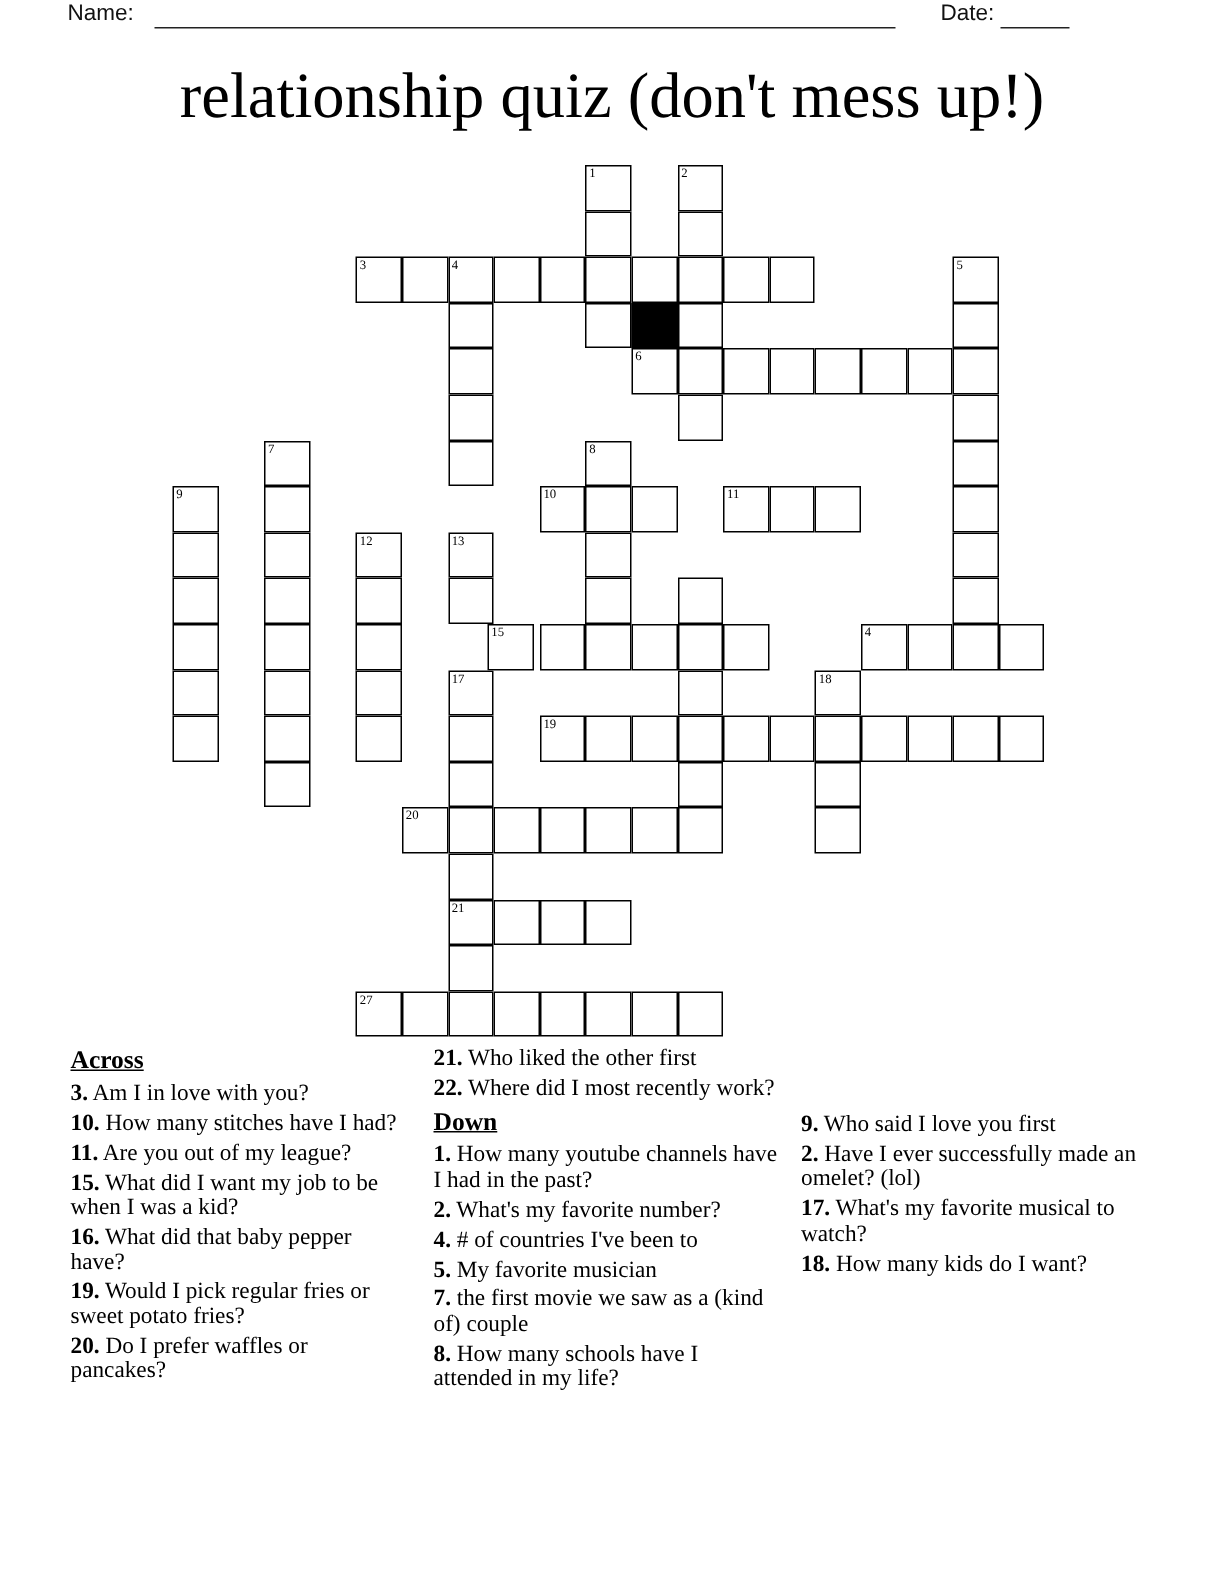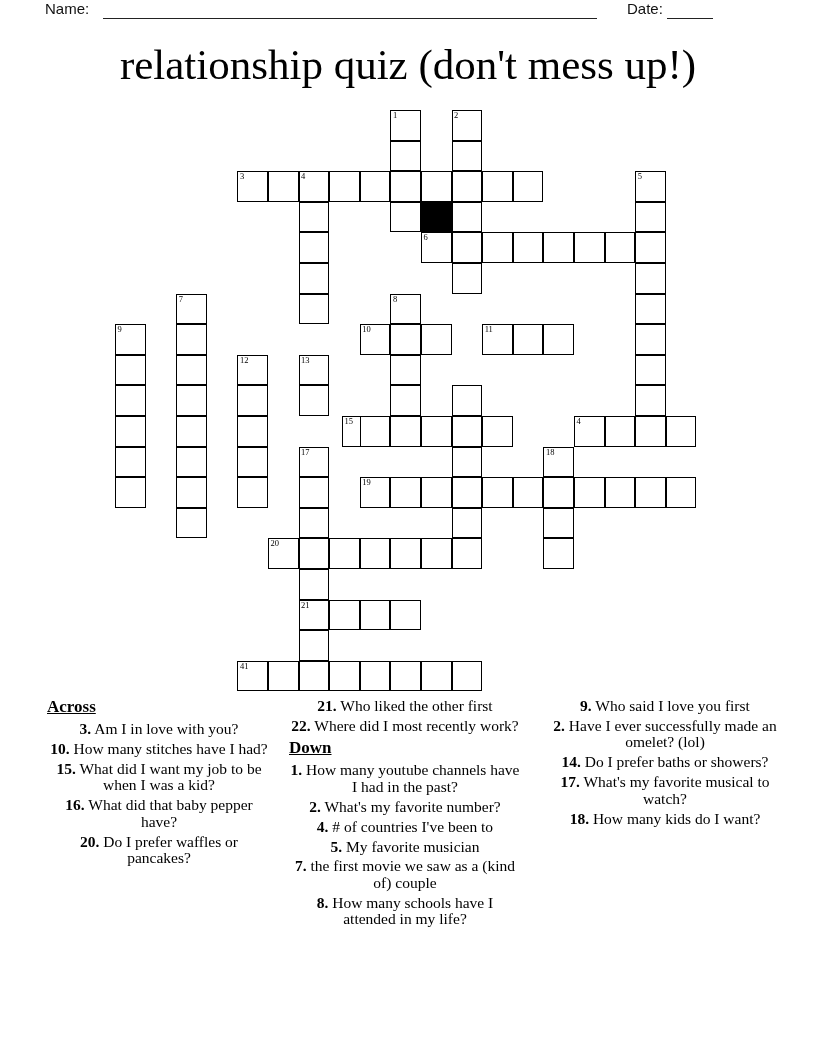--- a/index.html
+++ b/index.html
@@ -20,21 +20,21 @@
   .cell{position:absolute;width:30.6px;height:30.6px;box-sizing:border-box;
         border:1.4px solid #000;background:#fff;}
   .cell.black{background:#000;}
   .cellnum{position:absolute;top:0px;left:1.5px;font-size:8.5px;line-height:9px;
            font-family:"Liberation Serif",serif;color:#000;}
 
   
   .clue-col{position:absolute;top:698px;font-size:15.5px;line-height:1.06;color:#000;}
   .clue-col h3{font-size:17px;margin:0 0 5px 0;text-decoration:underline;}
   .clue-col h3.later{margin-top:5px;}
-  .clue-col p{margin:0 0 3.5px 0;text-align:center;}
+  .clue-col p{margin:0 0 3.5px 0;}
   .clue-col b{font-weight:bold;}
 </style>
 </head>
 <body>
 
 <div id="page">
 
   <span class="hdr-label" style="left:45px">Name:</span>
   <div class="hdr-line" style="left:103px;width:494px"></div>
 
@@ -126,21 +126,21 @@
       <div class="cell" style="left: 0px; top: 275.4px;"></div>
       <div class="cell" style="left: 61.2px; top: 275.4px;"></div>
       <div class="cell" style="left: 122.4px; top: 275.4px;"></div>
       <div class="cell" style="left: 183.6px; top: 275.4px;"></div>
       <div class="cell" style="left: 275.4px; top: 275.4px;"></div>
       <div class="cell" style="left: 336.6px; top: 275.4px;"></div>
       <div class="cell" style="left: 520.2px; top: 275.4px;"></div>
       <div class="cell" style="left: 0px; top: 306px;"></div>
       <div class="cell" style="left: 61.2px; top: 306px;"></div>
       <div class="cell" style="left: 122.4px; top: 306px;"></div>
-      <div class="cell" style="left: 227px; top: 306px; padding-left: 12px;">
+      <div class="cell" style="left: 210px; top: 306px; padding-left: 12px;">
         <span class="cellnum">15</span>
       </div>
       <div class="cell" style="left: 244.8px; top: 306px;"></div>
       <div class="cell" style="left: 275.4px; top: 306px;"></div>
       <div class="cell" style="left: 306px; top: 306px;"></div>
       <div class="cell" style="left: 336.6px; top: 306px;"></div>
       <div class="cell" style="left: 367.2px; top: 306px;"></div>
       <div class="cell" style="left: 459px; top: 306px;">
         <span class="cellnum">4</span>
       </div>
@@ -190,52 +190,53 @@
       <div class="cell" style="left: 428.4px; top: 428.4px;"></div>
       <div class="cell" style="left: 183.6px; top: 459px;"></div>
       <div class="cell" style="left: 183.6px; top: 489.6px;">
         <span class="cellnum">21</span>
       </div>
       <div class="cell" style="left: 214.2px; top: 489.6px;"></div>
       <div class="cell" style="left: 244.8px; top: 489.6px;"></div>
       <div class="cell" style="left: 275.4px; top: 489.6px;"></div>
       <div class="cell" style="left: 183.6px; top: 520.2px;"></div>
       <div class="cell" style="left: 122.4px; top: 550.8px;">
-        <span class="cellnum">41</span>
+        <span class="cellnum">27</span>
       </div>
       <div class="cell" style="left: 153px; top: 550.8px;"></div>
       <div class="cell" style="left: 183.6px; top: 550.8px;"></div>
       <div class="cell" style="left: 214.2px; top: 550.8px;"></div>
       <div class="cell" style="left: 244.8px; top: 550.8px;"></div>
       <div class="cell" style="left: 275.4px; top: 550.8px;"></div>
       <div class="cell" style="left: 306px; top: 550.8px;"></div>
       <div class="cell" style="left: 336.6px; top: 550.8px;"></div>
       <div class="cell black" style="left: 306px; top: 91.8px;"></div>
     </div>
 
   <div class="clue-col" style="left: 47px; width: 224px;">
       <h3>Across</h3>
       <p><b>3.</b> Am I in love with you?</p>
       <p><b>10.</b> How many stitches have I had?</p>
+      <p><b>11.</b> Are you out of my league?</p>
       <p><b>15.</b> What did I want my job to be when I was a kid?</p>
       <p><b>16.</b> What did that baby pepper have?</p>
+      <p><b>19.</b> Would I pick regular fries or sweet potato fries?</p>
       <p><b>20.</b> Do I prefer waffles or pancakes?</p>
     </div>
   <div class="clue-col" style="left: 289px; width: 232px;">
       <p><b>21.</b> Who liked the other first</p>
       <p><b>22.</b> Where did I most recently work?</p>
       <h3 class="later">Down</h3>
       <p><b>1.</b> How many youtube channels have I had in the past?</p>
       <p><b>2.</b> What's my favorite number?</p>
       <p><b>4.</b> # of countries I've been to</p>
       <p><b>5.</b> My favorite musician</p>
       <p><b>7.</b> the first movie we saw as a (kind of) couple</p>
       <p><b>8.</b> How many schools have I attended in my life?</p>
     </div>
-  <div class="clue-col" style="left: 550px; width: 230px;">
+  <div class="clue-col" style="left: 534px; width: 230px; margin-top: 44px;">
       <p><b>9.</b> Who said I love you first</p>
       <p><b>2.</b> Have I ever successfully made an omelet? (lol)</p>
-      <p><b>14.</b> Do I prefer baths or showers?</p>
       <p><b>17.</b> What's my favorite musical to watch?</p>
       <p><b>18.</b> How many kids do I want?</p>
     </div>
 
 </div>
 
 </body></html>

